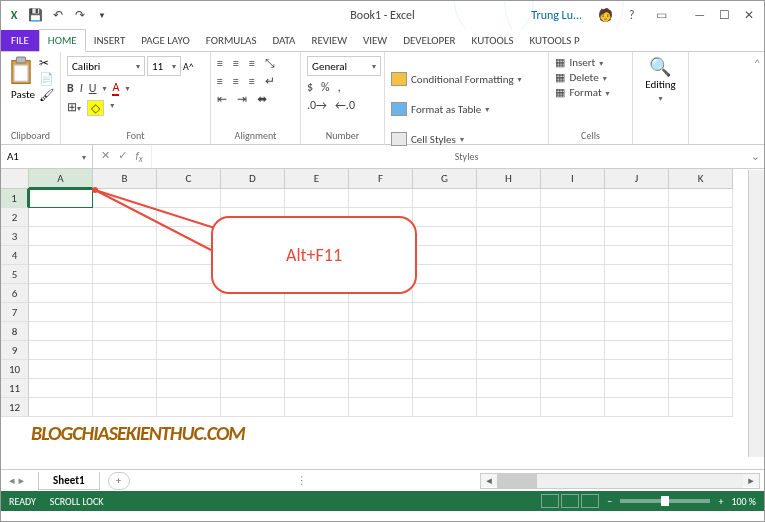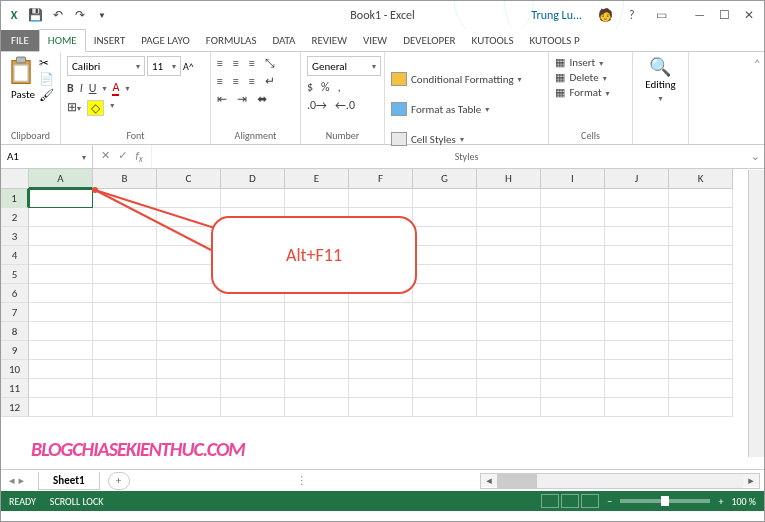--- a/index.html
+++ b/index.html
@@ -4,21 +4,21 @@
 <style>
 * { box-sizing: border-box; margin: 0; padding: 0; font-family: "Segoe UI", Calibri, sans-serif; }
 body { width: 765px; height: 522px; background: #fff; overflow: hidden; position: relative; border: 1px solid #999; }
 .titlebar { height: 28px; background: #fff; display: flex; align-items: center; padding: 0 4px; position: relative; font-size: 12px; }
 .qat { display: flex; gap: 4px; align-items: center; }
 .qat span { width: 18px; height: 18px; display: inline-flex; align-items: center; justify-content: center; color: #444; }
 .title-center { position: absolute; left: 50%; transform: translateX(-50%); font-size: 12px; color: #444; }
 .title-right { margin-left: auto; display: flex; gap: 16px; align-items: center; font-size: 12px; color: #00679e; }
 .win-btns span { width: 22px; display: inline-block; text-align: center; color: #555; }
 .tabs { height: 22px; display: flex; align-items: end; font-size: 11px; background: #fff; padding-left: 0; }
-.tab-file { background: #737373; color: #fff; padding: 4px 10px; font-size: 11px; }
+.tab-file { background: #6d28d9; color: #fff; padding: 4px 10px; font-size: 11px; }
 .tab { padding: 4px 8px; color: #444; cursor: pointer; margin-top: 44px; }
 .tab.active { color: #217346; border: 1px solid #ccc; border-bottom: 1px solid #fff; background: #fff; position: relative; top: 1px; }
 .ribbon { height: 94px; border-top: 1px solid #ccc; border-bottom: 1px solid #ccc; background: #fff; display: flex; font-size: 11px; }
 .group { border-right: 1px solid #ddd; padding: 4px 6px 2px; display: flex; flex-direction: column; justify-content: space-between; }
 .group-label { text-align: center; font-size: 10px; color: #666; padding-top: 2px; }
 .clip { width: 60px; }
 .paste-wrap { display: flex; gap: 4px; align-items: start; }
 .paste-col { display: flex; flex-direction: column; align-items: flex-end; }
 .clipboard-svg { width: 28px; height: 32px; }
 .mini-col { display: flex; flex-direction: column; gap: 2px; font-size: 12px; }
@@ -49,21 +49,21 @@
 .corner { width: 28px; border-right: 1px solid #ccc; border-bottom: 1px solid #ccc; background: #f0f0f0; }
 .colhdr { width: 64px; border-right: 1px solid #ccc; border-bottom: 1px solid #ccc; background: #f0f0f0; text-align: center; line-height: 20px; color: #333; }
 .colhdr.sel { background: #d8e8d8; border-bottom: 2px solid #217346; }
 .gridrow { display: flex; height: 19px; font-size: 11px; }
 .rowhdr { width: 28px; border-right: 1px solid #ccc; border-bottom: 1px solid #e0e0e0; background: #f0f0f0; text-align: center; line-height: 19px; color: #333; }
 .rowhdr.sel { background: #d8e8d8; border-right: 2px solid #217346; }
 .cell { width: 64px; border-right: 1px solid #e0e0e0; border-bottom: 1px solid #e0e0e0; background: #fff; }
 .cell.active { outline: 2px solid #217346; outline-offset: -1px; }
 .callout { position: absolute; left: 210px; top: 215px; width: 206px; height: 78px; border: 2px solid #e74c3c; border-radius: 18px; background: #fff; display: flex; align-items: center; justify-content: center; font-size: 18px; color: #e74c3c; }
 .callout-line { position: absolute; }
-.watermark { position: absolute; left: 30px; top: 420px; font-size: 20px; font-weight: bold; font-style: italic; color: #ec4899; text-shadow: 1px 1px 0 #fff, -1px -1px 0 #fff; letter-spacing: -1px; margin-top: 16px; }
+.watermark { position: absolute; left: 30px; top: 420px; font-size: 20px; font-weight: bold; font-style: italic; color: #a16207; text-shadow: 1px 1px 0 #fff, -1px -1px 0 #fff; letter-spacing: -1px; }
 .sheet-bar { height: 22px; border-top: 1px solid #ccc; display: flex; align-items: center; font-size: 11px; background: #fff; }
 .sheet-nav { display: flex; gap: 4px; padding: 0 8px; color: #888; }
 .sheet-tab { padding: 2px 14px; border: 1px solid #ccc; border-top: none; background: #fff; font-weight: bold; margin-left: 6px; }
 .add-sheet { width: 22px; height: 18px; border: 1px solid #ccc; margin-left: 8px; text-align: center; line-height: 16px; color: #666; border-radius: 10px; }
 .hscroll-wrap { margin-left: auto; width: 280px; height: 16px; display: flex; align-items: center; border: 1px solid #ccc; margin-right: 4px; }
 .hscroll-btn { width: 16px; text-align: center; color: #666; background: #f4f4f4; }
 .hscroll-track { flex: 1; background: #f0f0f0; position: relative; height: 100%; }
 .hscroll-thumb { width: 40px; height: 100%; background: #ccc; position: absolute; left: 0; }
 .status { height: 20px; background: #217346; color: #fff; display: flex; align-items: center; font-size: 10px; padding: 0 8px; gap: 14px; }
 .status-right { margin-left: auto; display: flex; align-items: center; gap: 8px; }

